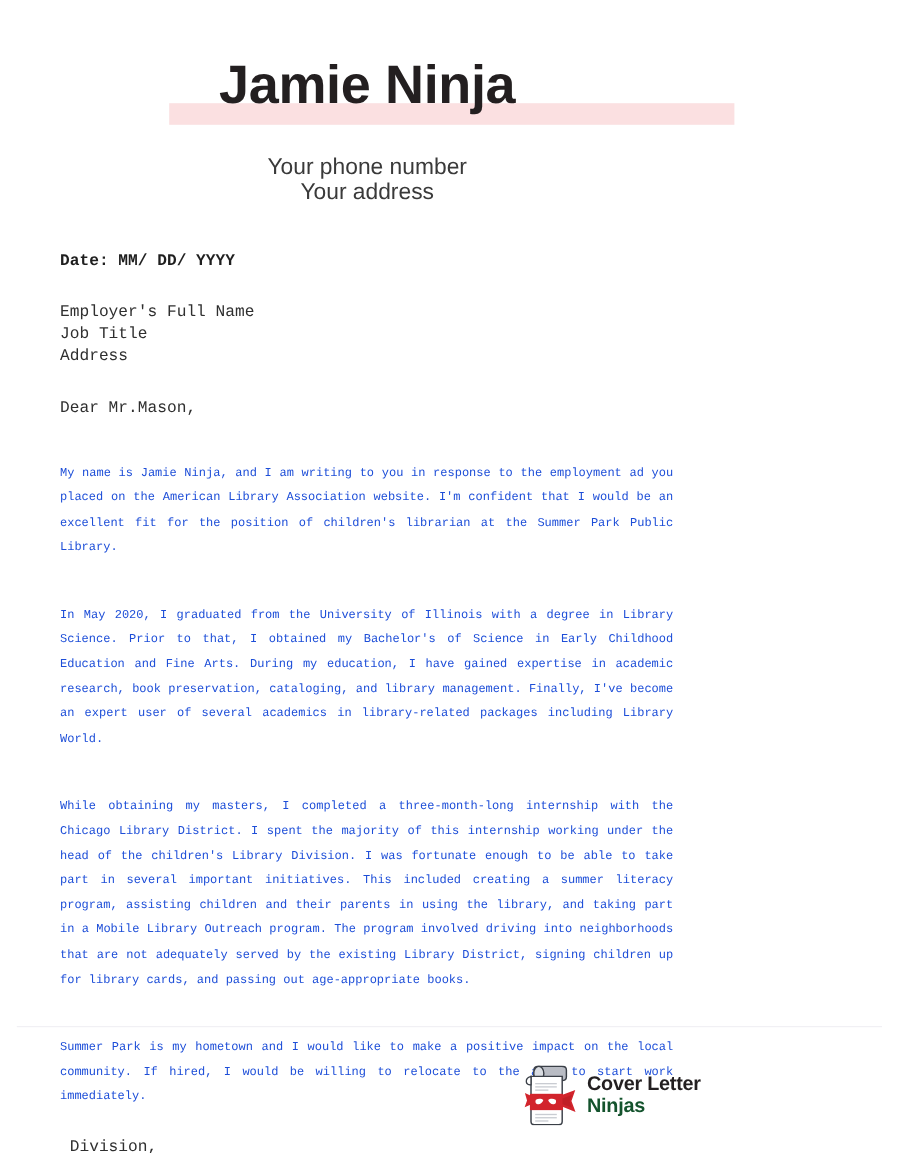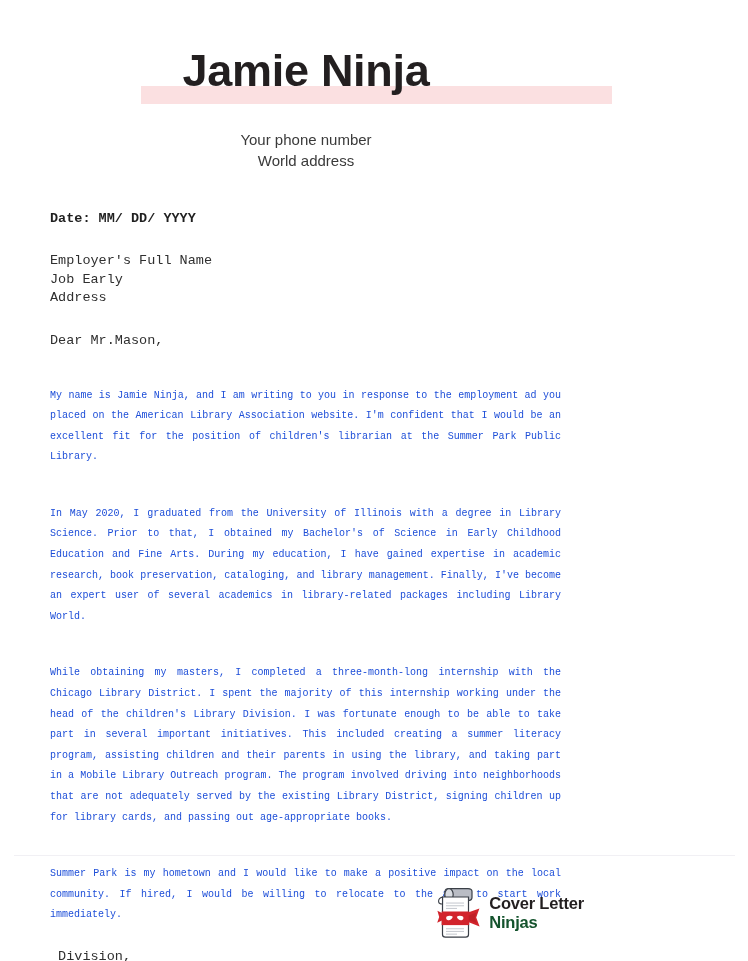--- a/index.html
+++ b/index.html
@@ -51,21 +51,21 @@
     color: #231f20;
     line-height: 58px;
     margin: 0;
   }
 
   .contact {
     margin-top: 23px;
     text-align: center;
   }
   .contact div {
-    font-size: 15px;
+    font-size: 19px;
     line-height: 21px;
     color: #3a3a3a;
   }
 
   
   .letter {
     position: absolute;
     left: 50px;
     right: 51px;
     top: 210px;
@@ -162,31 +162,31 @@
 <div class="page">
 
   <div class="header">
     <div class="name-wrap">
       <div class="name-highlight"></div>
       <h1 class="name">Jamie Ninja</h1>
     </div>
 
     <div class="contact">
       <div>Your phone number</div>
-      <div>World address</div>
+      <div>Your address</div>
     </div>
   </div>
 
   <div class="letter">
 
     <div class="date-line">Date: MM/ DD/ YYYY</div>
 
     <div class="recipient">
       <div>Employer's Full Name</div>
-      <div>Job Early</div>
+      <div>Job Title</div>
       <div>Address</div>
     </div>
 
     <div class="salutation">Dear Mr.Mason,</div>
 
     <p class="para">My name is Jamie Ninja, and I am writing to you in response to the employment ad you placed on the American Library Association website. I'm confident that I would be an excellent fit for the position of children's librarian at the Summer Park Public Library.</p>
     <p class="para">In May 2020, I graduated from the University of Illinois with a degree in Library Science. Prior to that, I obtained my Bachelor's of Science in Early Childhood Education and Fine Arts. During my education, I have gained expertise in academic research, book preservation, cataloging, and library management. Finally, I've become an expert user of several academics in library-related packages including Library World.</p>
     <p class="para">While obtaining my masters, I completed a three-month-long internship with the Chicago Library District. I spent the majority of this internship working under the head of the children's Library Division. I was fortunate enough to be able to take part in several important initiatives. This included creating a summer literacy program, assisting children and their parents in using the library, and taking part in a Mobile Library Outreach program. The program involved driving into neighborhoods that are not adequately served by the existing Library District, signing children up for library cards, and passing out age-appropriate books.</p>
     <p class="para">Summer Park is my hometown and I would like to make a positive impact on the local community. If hired, I would be willing to relocate to the area to start work immediately.</p>
 

